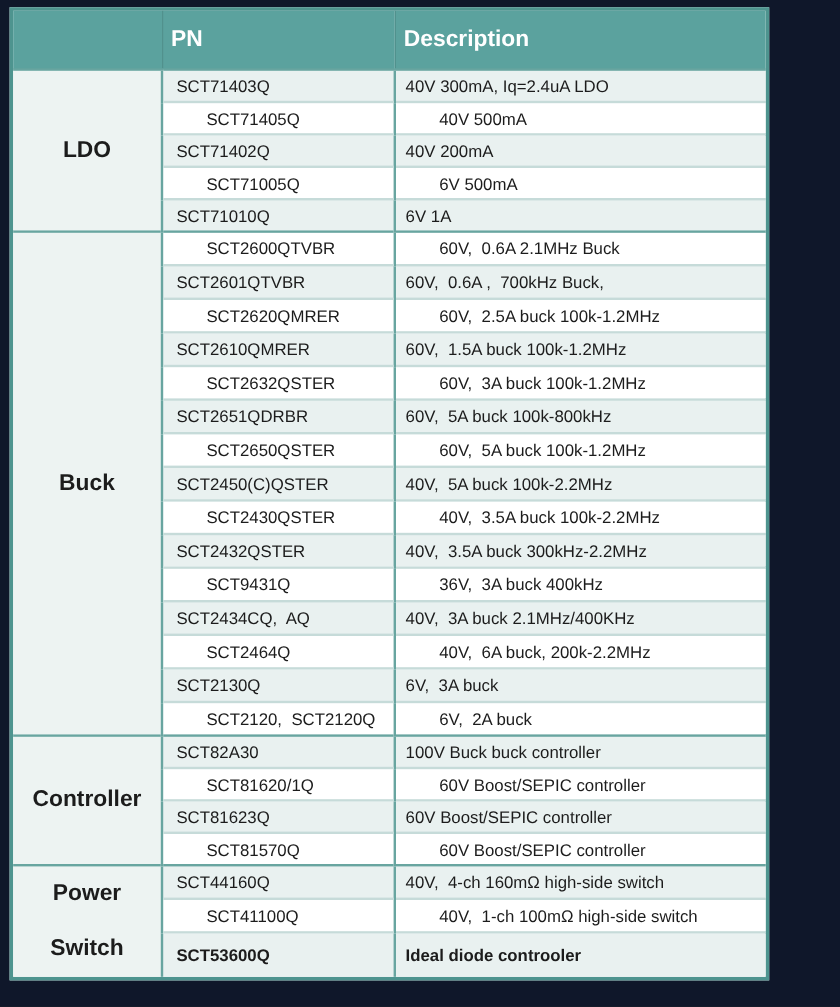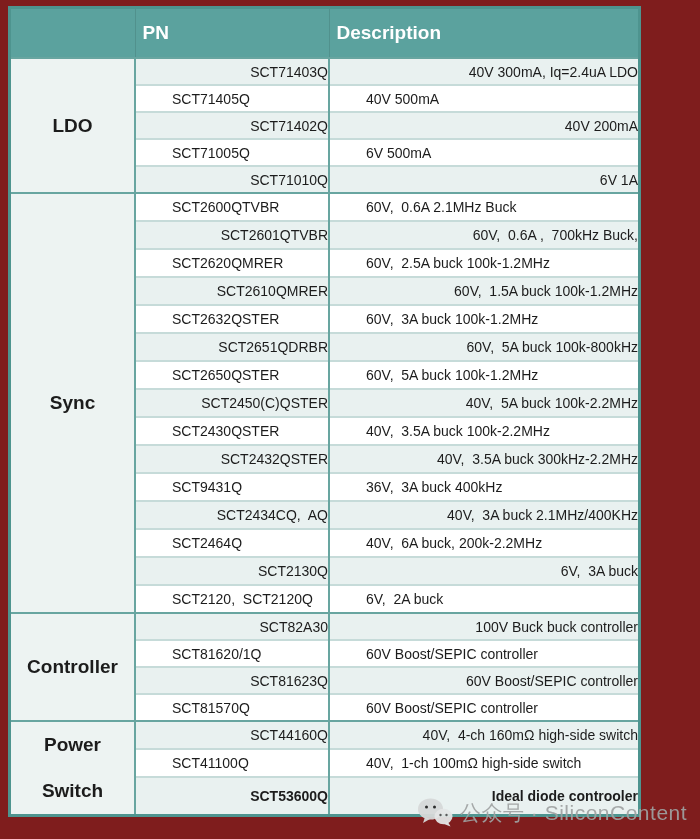--- a/index.html
+++ b/index.html
@@ -15,21 +15,21 @@
     --watermark:#9aA0a0;
   }
   *{margin:0;padding:0;box-sizing:border-box;}
   html,body{width:700px;height:839px;}
   body{
     background:#000;
     font-family:"Liberation Sans", sans-serif;
     position:relative;
     overflow:hidden;
   }
-  .stage{position:absolute;inset:0;background:#7f1d1d;}
+  .stage{position:absolute;inset:0;background:#0f172a;}
   .tbl-frame{
     position:absolute;left:8px;top:6px;width:633px;
     border:3px solid var(--frame);
     background:var(--row-white);
   }
   table{border-collapse:collapse;table-layout:fixed;width:627px;}
   col.c-cat{width:124px;}
   col.c-pn{width:194px;}
   col.c-desc{width:309px;}
   thead th{
@@ -51,21 +51,21 @@
   td.cat-cell{
     background:var(--cat-bg);
     font-size:19px;font-weight:700;text-align:center;
     vertical-align:middle;
     margin-left:48px;
   }
   .cat-inner{
     display:flex;flex-direction:column;justify-content:space-around;
     height:100%;align-items:center;
   }
-  tr.r-alt td.pn-cell, tr.r-alt td.desc-cell{background:var(--row-alt);text-align:right;}
+  tr.r-alt td.pn-cell, tr.r-alt td.desc-cell{background:var(--row-alt);}
   tr.r-white td.pn-cell, tr.r-white td.desc-cell{background:var(--row-white);padding-left:36px;}
   tr.row-sep td.pn-cell, tr.row-sep td.desc-cell{border-top:2px solid var(--line-light);}
   tr.section-start td{border-top:2px solid var(--line-strong);}
   tr.h-tall td{height:37px;font-weight:bold;}
   tr.h-short td{height:27px;}
   .watermark{
     position:absolute;left:417px;top:797px;
     display:flex;align-items:center;gap:7px;
     z-index:5;
   }
@@ -109,21 +109,21 @@
           </tr>
           <tr class="r-white row-sep h-short">
             <td class="pn-cell">SCT71005Q</td>
             <td class="desc-cell">6V 500mA</td>
           </tr>
           <tr class="r-alt row-sep h-short">
             <td class="pn-cell">SCT71010Q</td>
             <td class="desc-cell">6V 1A</td>
           </tr>
           <tr class="r-white section-start">
-            <td class="cat-cell" rowspan="15"><div class="cat-inner"><span>Sync</span></div></td>
+            <td class="cat-cell" rowspan="15"><div class="cat-inner"><span>Buck</span></div></td>
             <td class="pn-cell">SCT2600QTVBR</td>
             <td class="desc-cell">60V,  0.6A 2.1MHz Buck</td>
           </tr>
           <tr class="r-alt row-sep">
             <td class="pn-cell">SCT2601QTVBR</td>
             <td class="desc-cell">60V,  0.6A ,  700kHz Buck,</td>
           </tr>
           <tr class="r-white row-sep">
             <td class="pn-cell">SCT2620QMRER</td>
             <td class="desc-cell">60V,  2.5A buck 100k-1.2MHz</td>
@@ -203,27 +203,14 @@
             <td class="desc-cell">40V,  1-ch 100mΩ high-side switch</td>
           </tr>
           <tr class="r-alt row-sep h-tall">
             <td class="pn-cell">SCT53600Q</td>
             <td class="desc-cell">Ideal diode controoler</td>
           </tr>
         </tbody>
     </table>
   </div>
 
-  <div class="watermark">
-    <svg width="36" height="31" viewBox="0 0 36 31" aria-hidden="true">
-      <ellipse cx="13.5" cy="12" rx="12.5" ry="10.5" fill="#d6d8d8" opacity="0.95"></ellipse>
-      <path d="M8 20 L6 26 L13 22 Z" fill="#d6d8d8" opacity="0.95"></path>
-      <ellipse cx="26.5" cy="19.5" rx="9" ry="7.8" fill="#e4e6e6" opacity="0.95"></ellipse>
-      <path d="M31 25 L33.5 29.5 L27 27 Z" fill="#e4e6e6" opacity="0.95"></path>
-      <circle cx="9.5" cy="10" r="1.5" fill="#000" opacity="0.8"></circle>
-      <circle cx="17.5" cy="10" r="1.5" fill="#000" opacity="0.8"></circle>
-      <circle cx="23.5" cy="18" r="1.2" fill="#000" opacity="0.6"></circle>
-      <circle cx="29.5" cy="18" r="1.2" fill="#000" opacity="0.6"></circle>
-    </svg>
-    <span class="wm-text">公众号 · SiliconContent</span>
-  </div>
 
 </div>
 
 </body></html>

